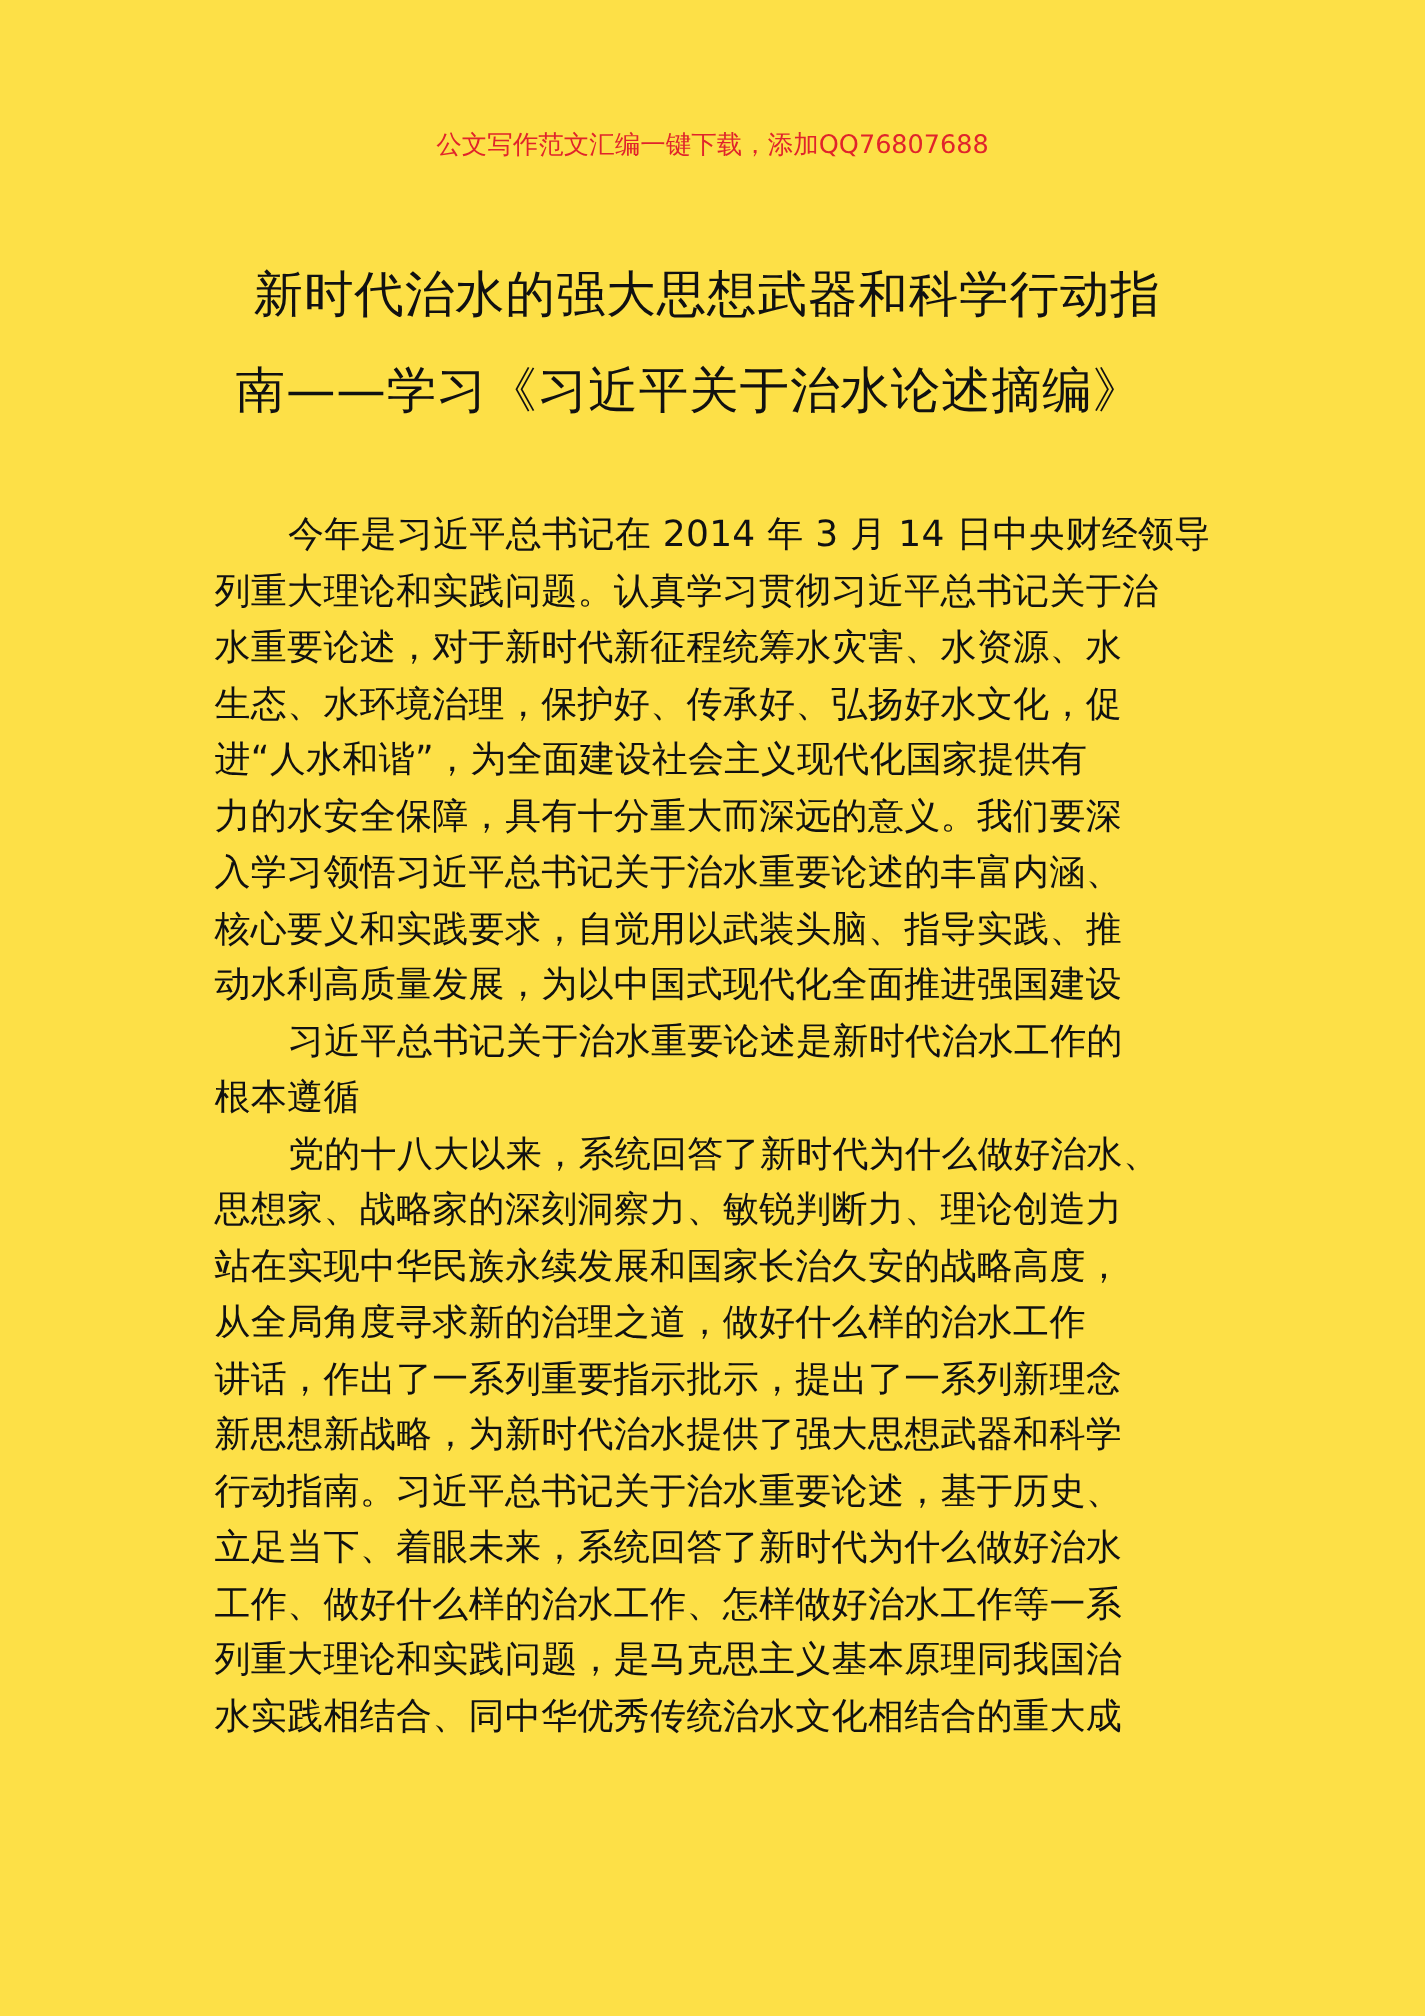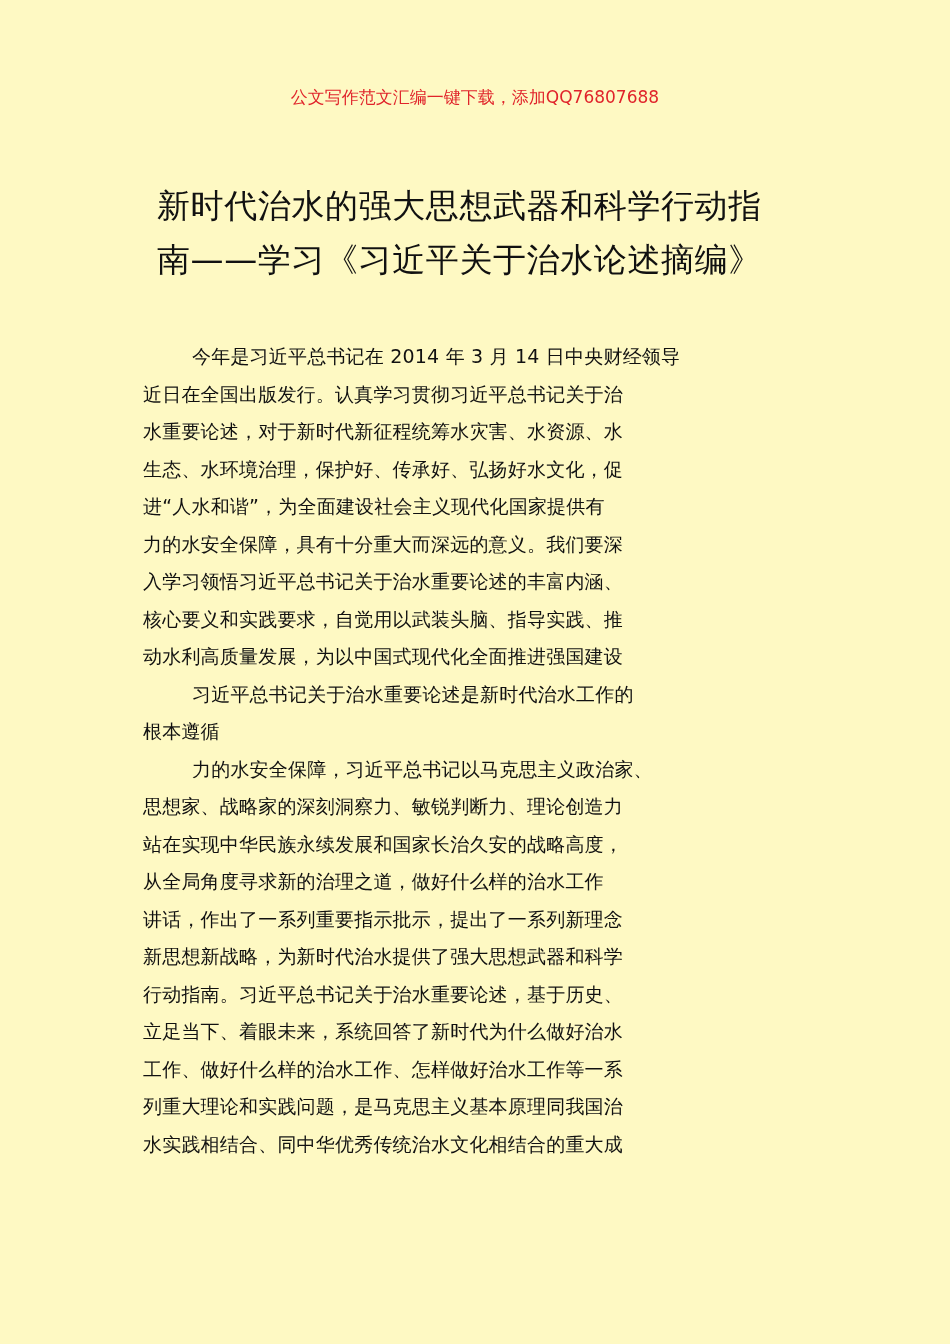--- a/index.html
+++ b/index.html
@@ -13,21 +13,21 @@
       position: relative;
       overflow: hidden;
       font-family: "DejaVu Sans", "Liberation Sans", sans-serif;
       color: #000000;
     }
     .page {
       position: absolute;
       left: 0; top: 0;
       width: 950px;
       height: 1344px;
-      background: #fef9c3;
+      background: #fde047;
     }
     .header-banner {
       position: absolute;
       left: 0;
       width: 950px;
       top: 84px;
       text-align: center;
       font-size: 17px;
       line-height: 26px;
       color: #e0242b;
@@ -47,52 +47,52 @@
     .body {
       position: absolute;
       left: 143px;
       top: 338px;
       width: 670px;
     }
     .line {
       display: block;
       height: 37.5px;
       line-height: 37.5px;
-      font-size: 19px;
+      font-size: 24px;
       white-space: nowrap;
       color: #111111;
       letter-spacing: 0.2px;
     }
     .line.indent {
       padding-left: 49px;
     }
   </style>
 </head>
 <body>
 
 <div class="page">
 
   <div class="header-banner">公文写作范文汇编一键下载，添加QQ76807688</div>
 
-  <div class="title-line" style="top:184px;">新时代治水的强大思想武器和科学行动指</div>
+  <div class="title-line" style="top:174px;margin-left:12px;">新时代治水的强大思想武器和科学行动指</div>
   <div class="title-line" style="top:238px;">南——学习《习近平关于治水论述摘编》</div>
 
   <div class="body">
     <span class="line indent">今年是习近平总书记在 2014 年 3 月 14 日中央财经领导</span>
-    <span class="line">近日在全国出版发行。认真学习贯彻习近平总书记关于治</span>
+    <span class="line">列重大理论和实践问题。认真学习贯彻习近平总书记关于治</span>
     <span class="line">水重要论述，对于新时代新征程统筹水灾害、水资源、水</span>
     <span class="line">生态、水环境治理，保护好、传承好、弘扬好水文化，促</span>
     <span class="line">进“人水和谐”，为全面建设社会主义现代化国家提供有</span>
     <span class="line">力的水安全保障，具有十分重大而深远的意义。我们要深</span>
     <span class="line">入学习领悟习近平总书记关于治水重要论述的丰富内涵、</span>
     <span class="line">核心要义和实践要求，自觉用以武装头脑、指导实践、推</span>
     <span class="line">动水利高质量发展，为以中国式现代化全面推进强国建设</span>
     <span class="line indent">习近平总书记关于治水重要论述是新时代治水工作的</span>
     <span class="line">根本遵循</span>
-    <span class="line indent">力的水安全保障，习近平总书记以马克思主义政治家、</span>
+    <span class="line indent">党的十八大以来，系统回答了新时代为什么做好治水、</span>
     <span class="line">思想家、战略家的深刻洞察力、敏锐判断力、理论创造力</span>
     <span class="line">站在实现中华民族永续发展和国家长治久安的战略高度，</span>
     <span class="line">从全局角度寻求新的治理之道，做好什么样的治水工作</span>
     <span class="line">讲话，作出了一系列重要指示批示，提出了一系列新理念</span>
     <span class="line">新思想新战略，为新时代治水提供了强大思想武器和科学</span>
     <span class="line">行动指南。习近平总书记关于治水重要论述，基于历史、</span>
     <span class="line">立足当下、着眼未来，系统回答了新时代为什么做好治水</span>
     <span class="line">工作、做好什么样的治水工作、怎样做好治水工作等一系</span>
     <span class="line">列重大理论和实践问题，是马克思主义基本原理同我国治</span>
     <span class="line">水实践相结合、同中华优秀传统治水文化相结合的重大成</span>

